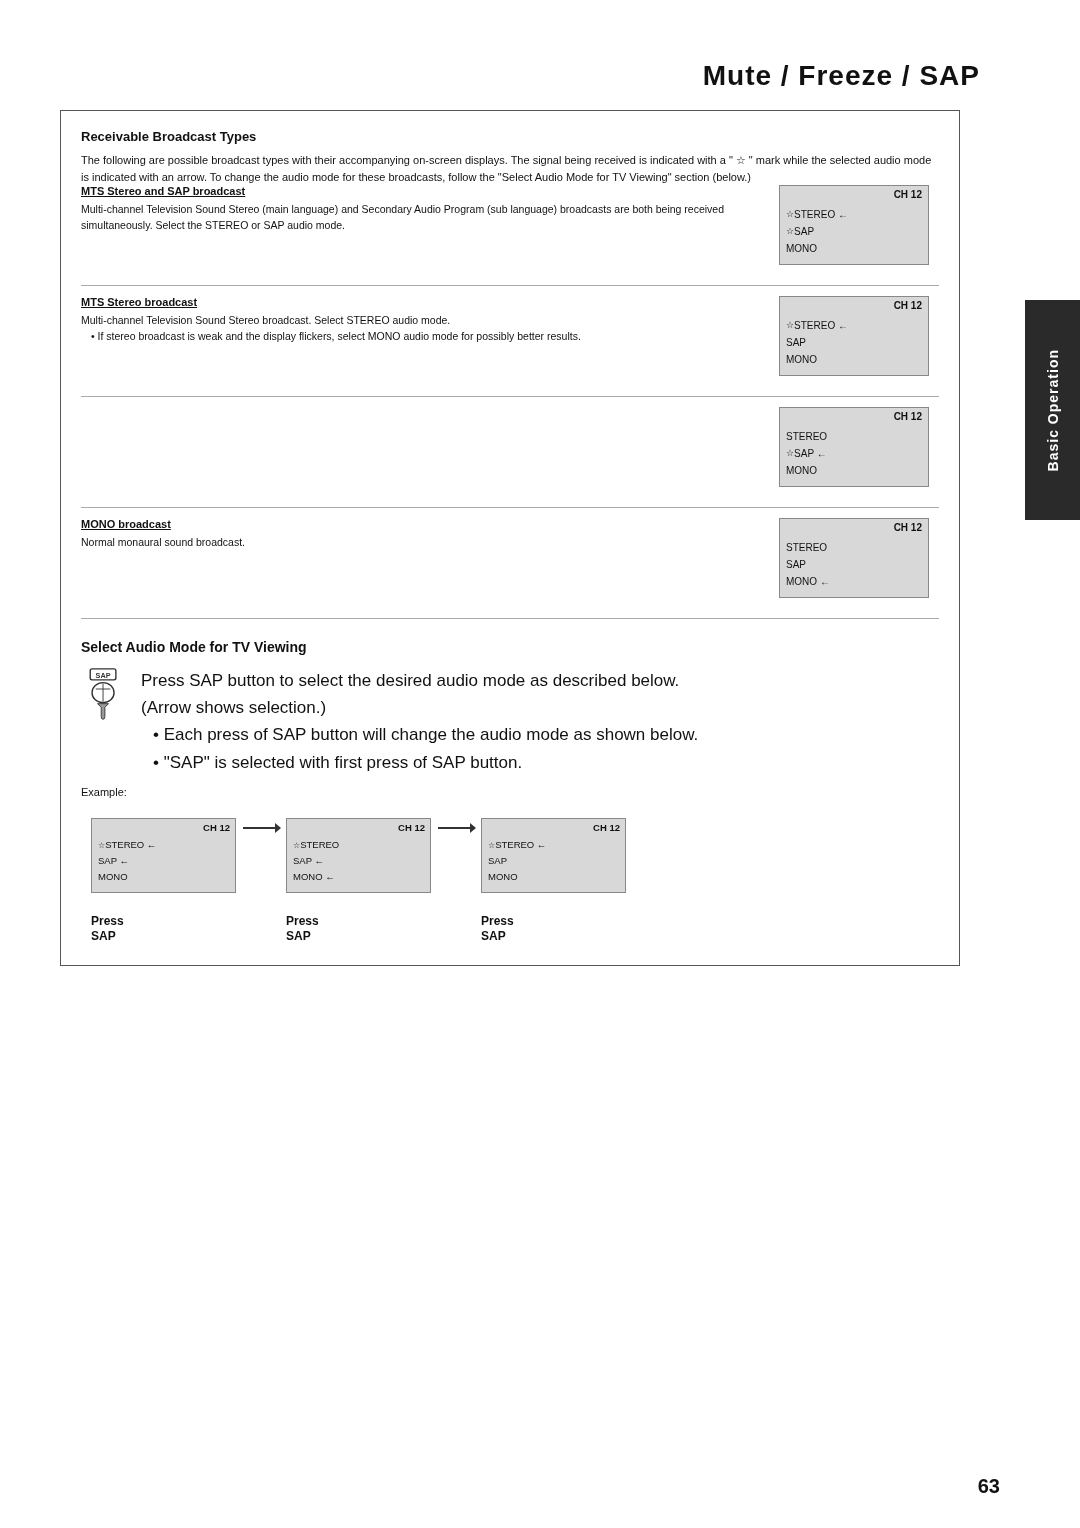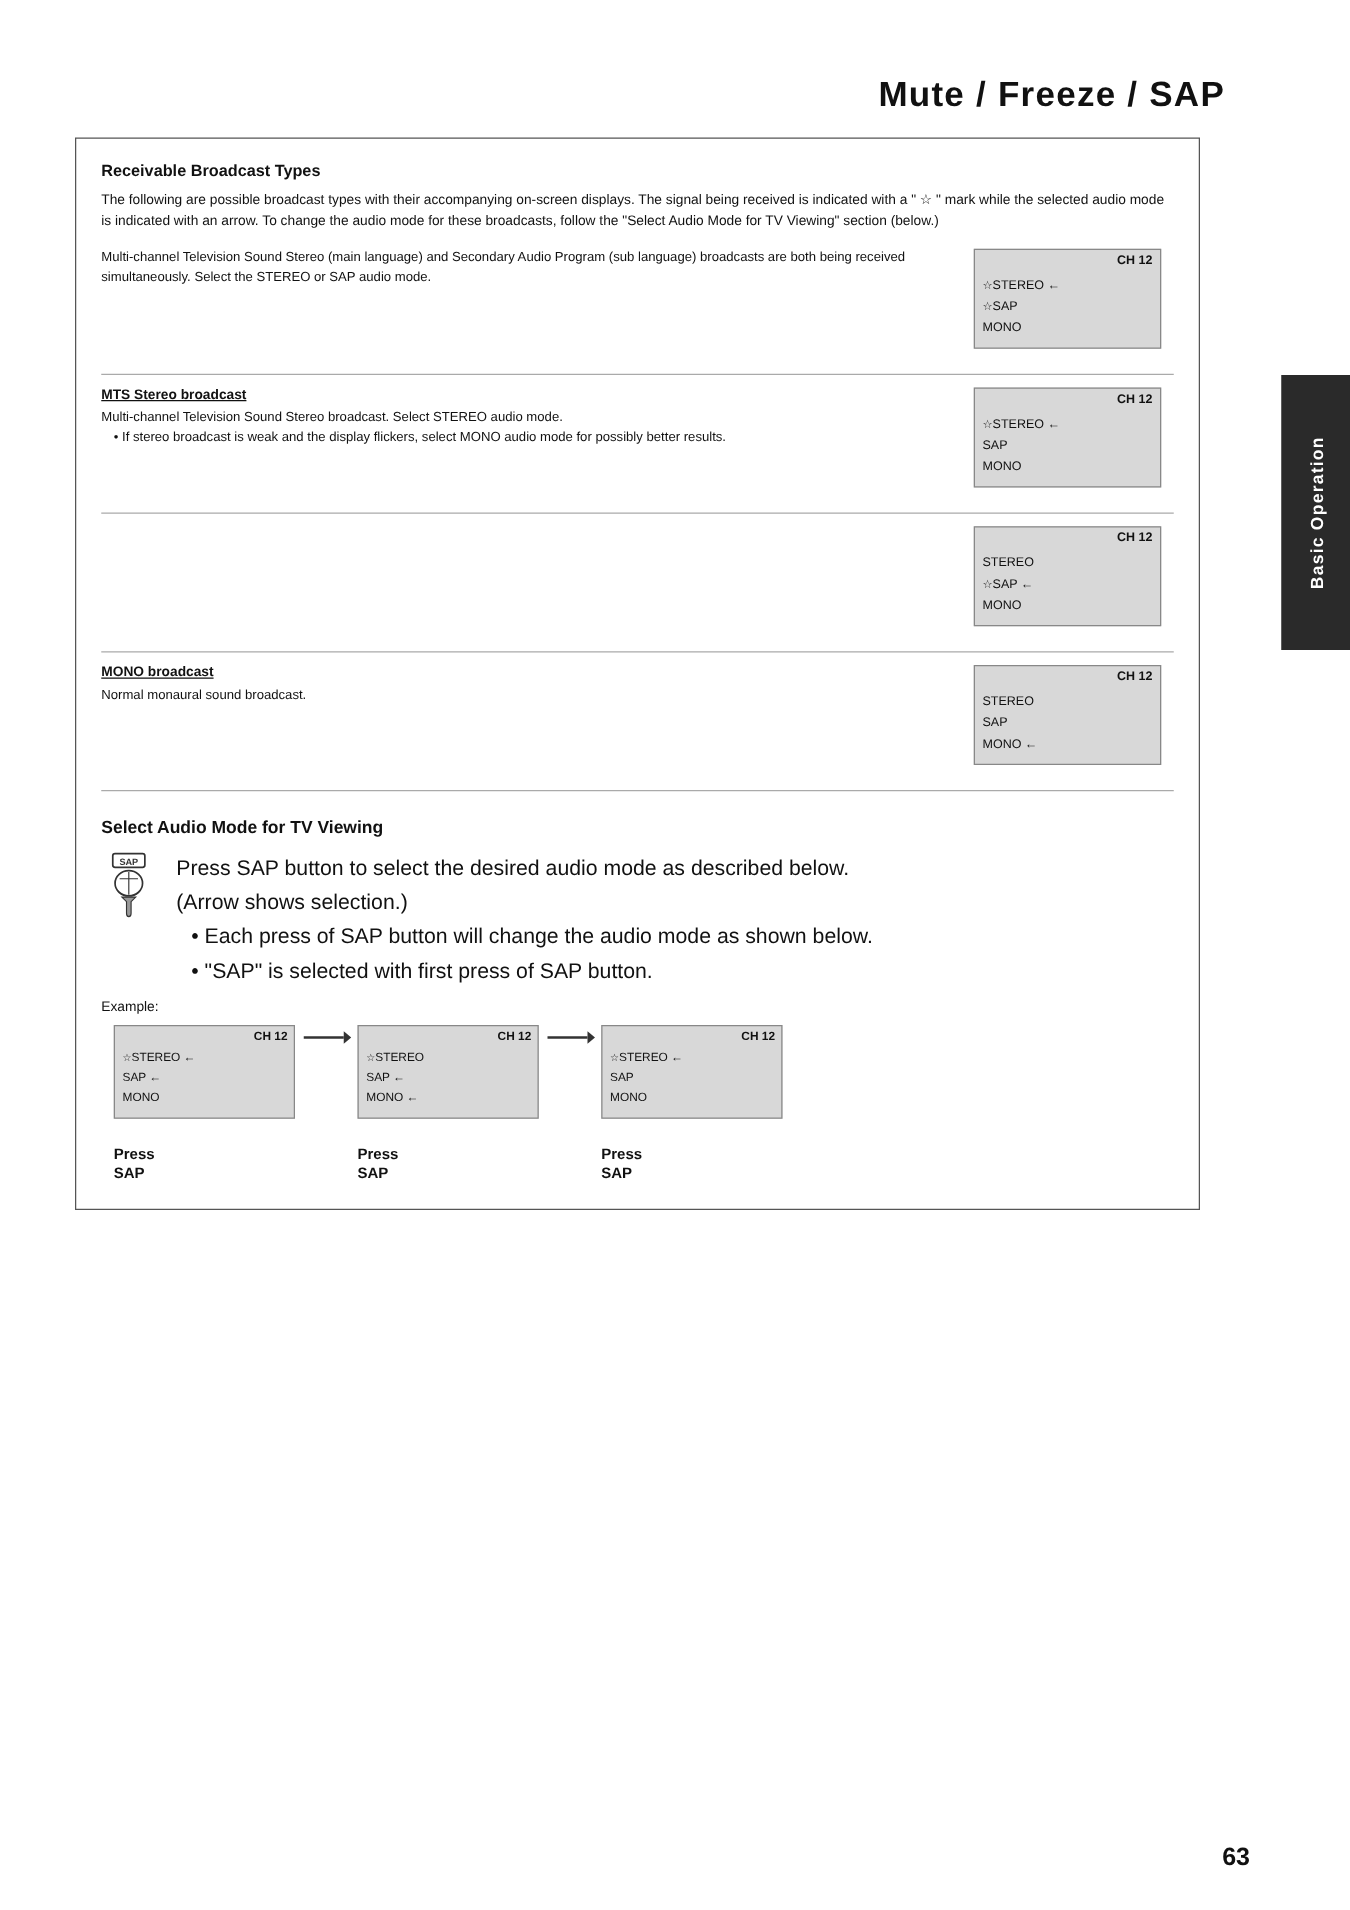--- a/index.html
+++ b/index.html
@@ -38,21 +38,20 @@
 
     .section-title {
       font-size: 13px;
       font-weight: bold;
       margin-bottom: 8px;
     }
 
     .intro-text {
       font-size: 11px;
       line-height: 1.5;
-      margin-bottom: 14px;
     }
 
     .broadcast-row {
       display: flex;
       align-items: flex-start;
       margin-bottom: 12px;
       padding-bottom: 8px;
     }
 
     .broadcast-left {
@@ -142,21 +141,21 @@
       line-height: 1.6;
     }
 
     .sap-instruction-text .bullet-item {
       margin-left: 12px;
     }
 
     .example-label {
       font-size: 11px;
       margin-top: 10px;
-      margin-bottom: 8px;
+      margin-bottom: 20px;
     }
 
     .example-box-wrapper {
       display: flex;
       flex-direction: column;
       align-items: flex-start;
     }
 
     .example-channel-box {
       border: 1px solid #888;
@@ -245,20 +244,21 @@
   <div class="page-title">Mute / Freeze / SAP</div>
 
   <div class="main-box">
 
     <div>
       <div class="section-title">Receivable Broadcast Types</div>
       <div class="intro-text">The following are possible broadcast types with their accompanying on-screen displays. The signal being received is indicated with a " ☆ " mark while the selected audio mode is indicated with an arrow. To change the audio mode for these broadcasts, follow the "Select Audio Mode for TV Viewing" section (below.)</div>
 
       <div class="broadcast-row">
         <div class="broadcast-left">
+          <div class="broadcast-subtitle">MTS Stereo and SAP broadcast</div>
           <div class="broadcast-text">
             Multi-channel Television Sound Stereo (main language) and Secondary Audio Program (sub language) broadcasts are both being received simultaneously. Select the STEREO or SAP audio mode.
           </div>
         </div>
         <div class="broadcast-right">
           <div class="channel-box">
             <span class="ch-label">CH 12</span>
             <div class="audio-options">
               <div class="audio-option"><span style="font-size:9px">☆</span>STEREO ←</div>
               <div class="audio-option"><span style="font-size:9px">☆</span>SAP</div>

